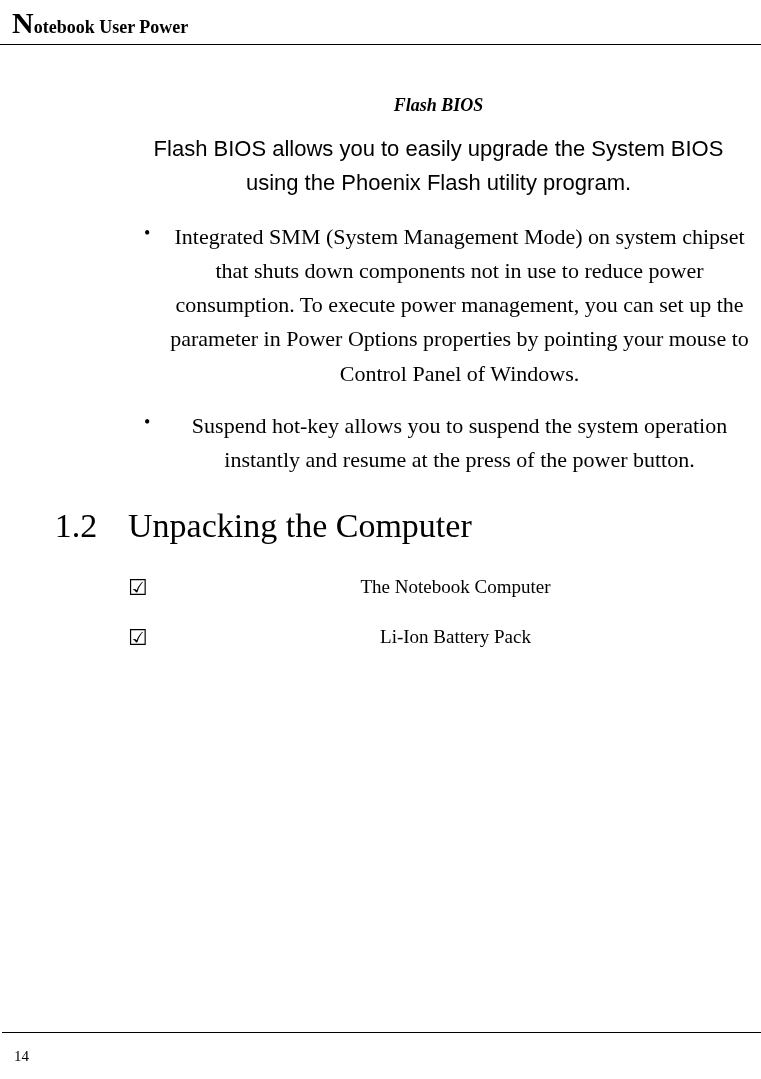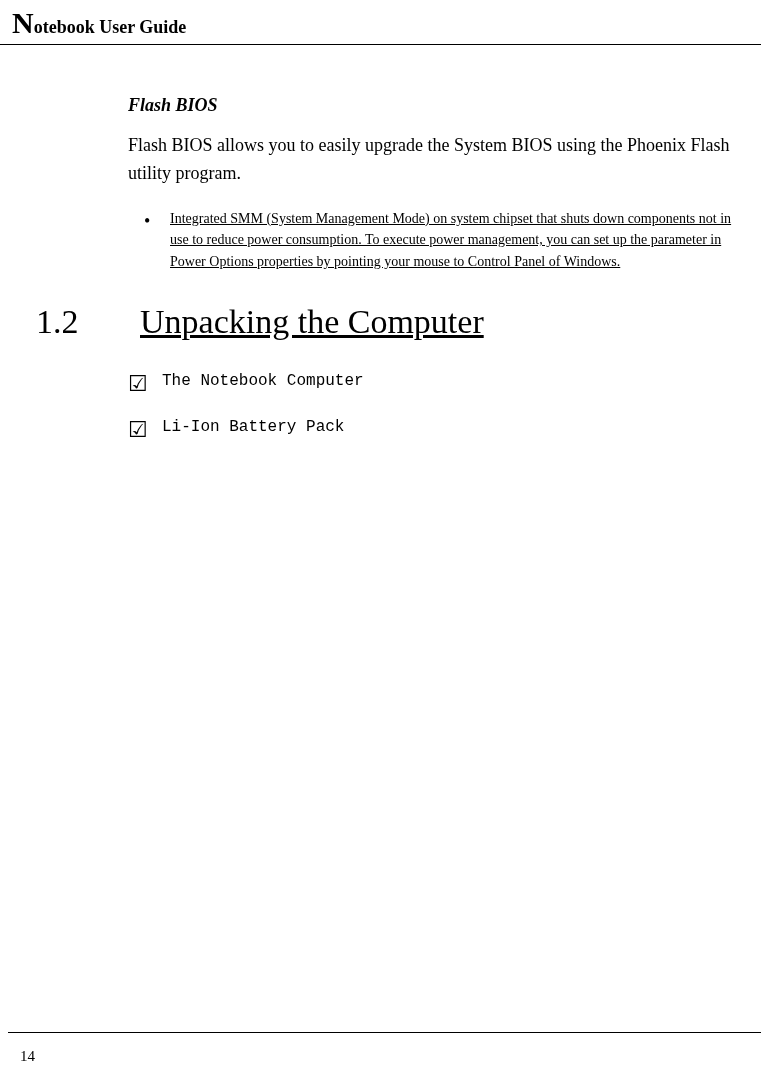--- a/index.html
+++ b/index.html
@@ -27,124 +27,123 @@
       font-size: 18px;
     }
     .header-title .big-n {
       font-size: 30px;
       line-height: 1;
     }
     .content {
       padding: 50px 0 0 0;
       margin-left: 128px;
       margin-right: 12px;
+      text-align: center;
     }
     .subheading {
       font-family: 'Palatino Linotype', 'Book Antiqua', Palatino, serif;
       font-style: italic;
       font-weight: bold;
       font-size: 18px;
       margin-bottom: 16px;
     }
     .body-para {
-      font-family: Liberation Serif, serif;
-      font-size: 18px;
+      font-family: Liberation Sans, sans-serif;
+      font-size: 22px;
       line-height: 1.55;
       margin-bottom: 20px;
     }
     .bullet-list {
       list-style: none;
       padding: 0;
       margin-bottom: 30px;
     }
     .bullet-list li {
       font-family: Georgia, 'Times New Roman', serif;
-      font-size: 14px;
+      font-size: 22px;
       line-height: 1.55;
       margin-bottom: 18px;
       padding-left: 42px;
       position: relative;
-      text-decoration: underline;
     }
     .bullet-list li::before {
       content: "•";
       position: absolute;
       left: 16px;
       top: 0;
       font-size: 18px;
     }
     .section-row {
       display: flex;
       align-items: baseline;
       margin-left: -128px;
       margin-bottom: 28px;
       margin-top: 8px;
     }
     .section-number {
       font-family: 'Palatino Linotype', 'Book Antiqua', Palatino, serif;
       font-size: 34px;
       width: 128px;
       padding-left: 24px;
-      margin-left: 12px;
     }
     .section-title {
       font-family: 'Palatino Linotype', 'Book Antiqua', Palatino, serif;
       font-size: 34px;
-      text-decoration: underline;
     }
     .check-list {
       list-style: none;
       padding: 0;
       margin-top: 16px;
     }
     .check-list li {
-      font-family: Liberation Mono, monospace;
-      font-size: 16px;
+      font-family: Liberation Serif, serif;
+      font-size: 19px;
       line-height: 1.5;
       margin-bottom: 22px;
       padding-left: 34px;
       position: relative;
     }
     .check-list li::before {
       content: "☑";
       position: absolute;
       left: 0;
       top: -2px;
       font-size: 22px;
       font-family: Arial, sans-serif;
     }
     .footer {
       position: absolute;
       bottom: 0;
-      left: 8px;
+      left: 2px;
       right: 0;
       border-top: 1px solid #000;
       padding: 14px 12px 14px 12px;
     }
     .page-number {
       font-family: Georgia, 'Times New Roman', serif;
       font-size: 15px;
     }
   </style>
 </head>
 <body>
 
 <div class="header">
   <span class="header-title">
-    <span class="big-n">N</span><span>otebook User Guide</span>
+    <span class="big-n">N</span><span>otebook User Power</span>
   </span>
 </div>
 
 <div class="content">
 
   <div class="subheading">Flash BIOS</div>
   <p class="body-para">Flash BIOS allows you to easily upgrade the System BIOS using the Phoenix Flash utility program.</p>
 
   <ul class="bullet-list">
     <li>Integrated SMM (System Management Mode) on system chipset that shuts down components not in use to reduce power consumption. To execute power management, you can set up the parameter in Power Options properties by pointing your mouse to Control Panel of Windows.</li>
+    <li>Suspend hot-key allows you to suspend the system operation instantly and resume at the press of the power button.</li>
   </ul>
 
   <div class="section-row">
     <div class="section-number">1.2</div>
     <div class="section-title">Unpacking the Computer</div>
   </div>
 
 
   <ul class="check-list">
     <li>The Notebook Computer</li>

